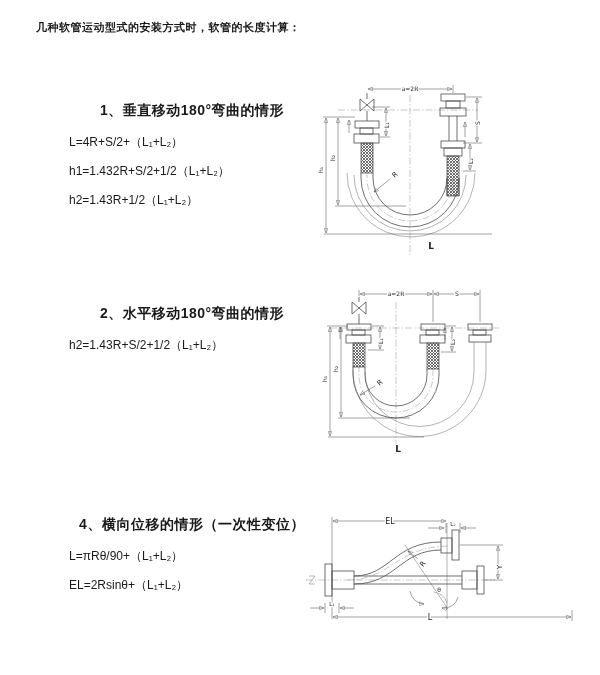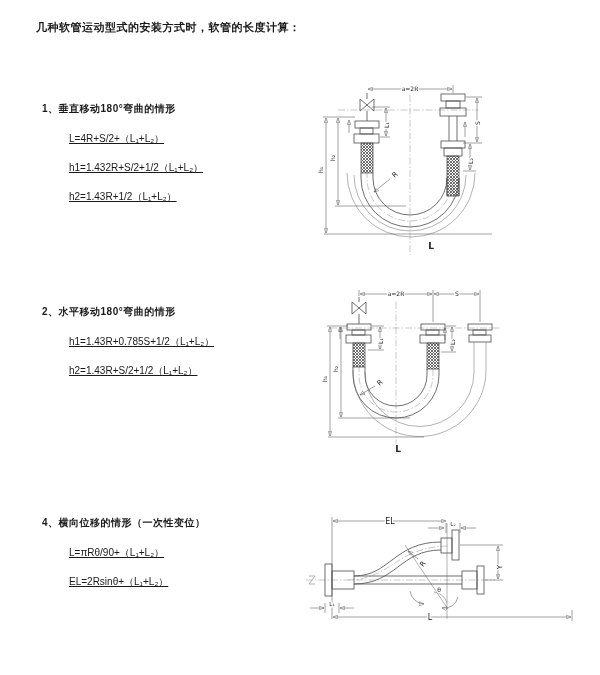--- a/index.html
+++ b/index.html
@@ -3,23 +3,23 @@
 <meta charset="utf-8">
 <style>
   html,body{margin:0;padding:0;}
   body{
     width:600px;height:675px;position:relative;background:#fff;
     font-family:"Liberation Sans","DejaVu Sans",sans-serif;color:#1a1a1a;overflow:hidden;
   }
   .title{position:absolute;left:36px;top:20px;font-size:11px;font-weight:bold;letter-spacing:.5px;}
   .section{position:absolute;left:42px;width:300px;}
   .sec1{top:102px;} .sec2{top:305px;} .sec3{top:516px;}
-  .heading{font-size:10px;font-weight:bold;letter-spacing:.5px;}
+  .heading{font-size:14px;font-weight:bold;letter-spacing:.5px;text-align:center;}
   .formulas{margin-left:27px;margin-top:13px;}
-  .formula{font-size:10px;line-height:19px;margin-bottom:10px;white-space:nowrap;text-decoration:underline;}
+  .formula{font-size:12px;line-height:19px;margin-bottom:10px;white-space:nowrap;}
   svg{position:absolute;overflow:visible;}
   .dg line,.dg path,.dg rect{stroke:#555;fill:none;stroke-width:0.85;stroke-linecap:butt;}
   .dg .dim{stroke:#555;stroke-width:0.55;}
   .dg .thin{stroke:#666;stroke-width:0.5;}
   .dg .cl{stroke:#909090;stroke-width:0.5;stroke-dasharray:7 2 1.5 2;}
   .dg .braid{fill:url(#hatch);stroke:#555;stroke-width:0.8;}
   .dg text{stroke:#fff;stroke-width:2.5px;fill:#222;paint-order:stroke;font-family:"DejaVu Sans",sans-serif;}
   .t55{font-size:5.5px;} .t6{font-size:6px;} .t7{font-size:7px;} .t8{font-size:8px;}
   .t9{font-size:9px;font-weight:bold;}
   .mid{text-anchor:middle;}
@@ -34,21 +34,20 @@
   <div class="formulas">
     <div class="formula">L=4R+S/2+（L₁+L₂）</div>
     <div class="formula">h1=1.432R+S/2+1/2（L₁+L₂）</div>
     <div class="formula">h2=1.43R+1/2（L₁+L₂）</div>
   </div>
 </div>
 
 <div class="section sec2">
   <div class="heading">2、水平移动180°弯曲的情形</div>
   <div class="formulas">
-    <div class="formula">h1=1.43R+0.785S+1/2（L₁+L₂）</div>
     <div class="formula">h2=1.43R+S/2+1/2（L₁+L₂）</div>
   </div>
 </div>
 
 <div class="section sec3">
   <div class="heading">4、横向位移的情形（一次性变位）</div>
   <div class="formulas">
     <div class="formula">L=πRθ/90+（L₁+L₂）</div>
     <div class="formula">EL=2Rsinθ+（L₁+L₂）</div>
   </div>

